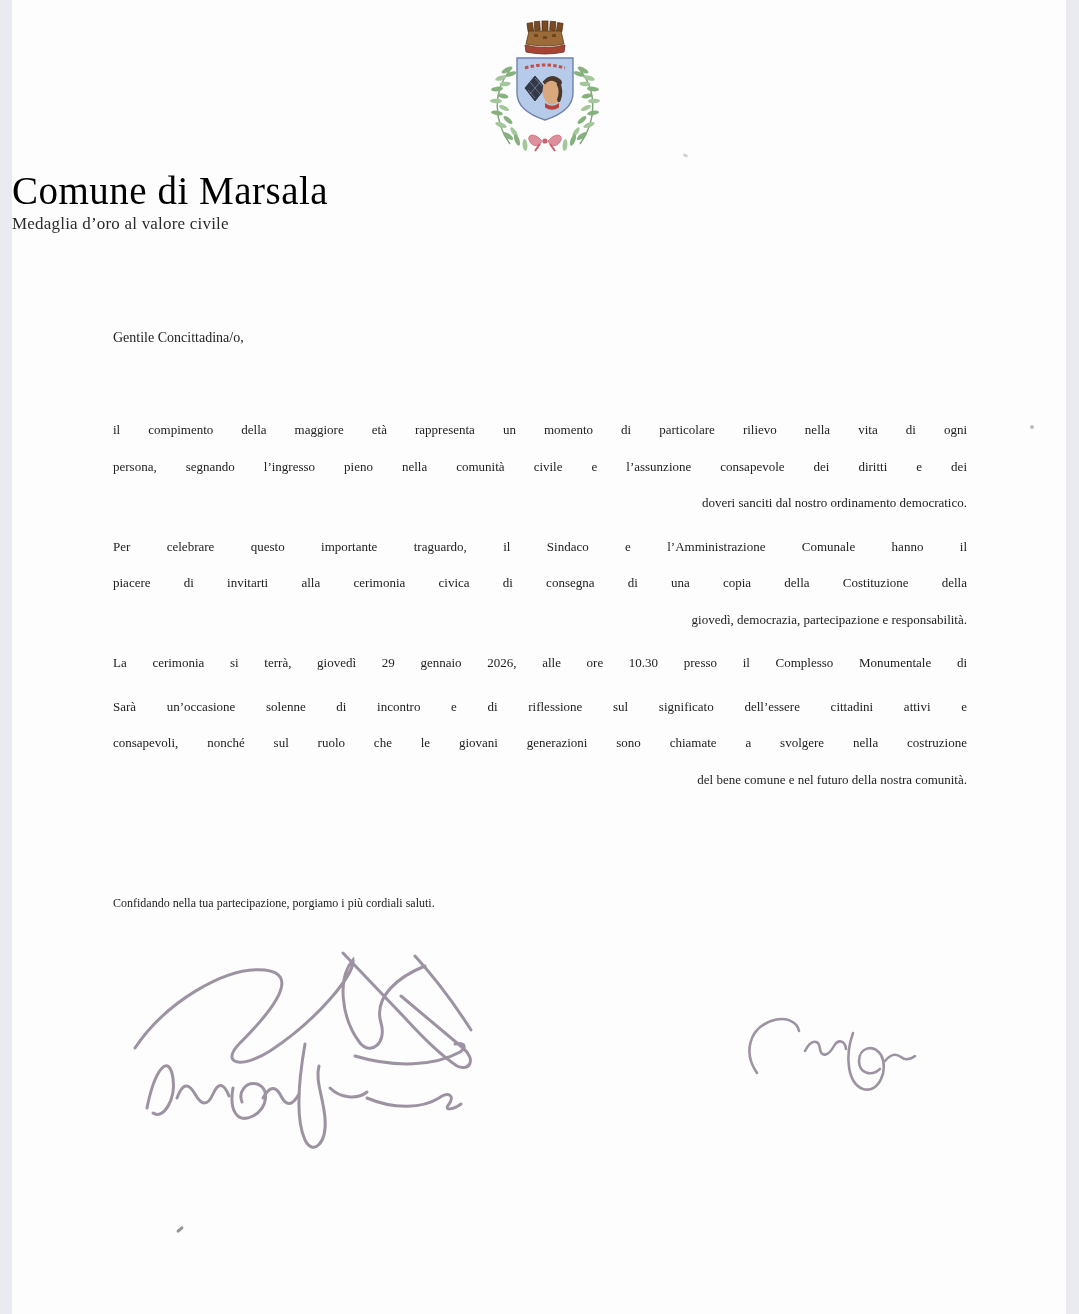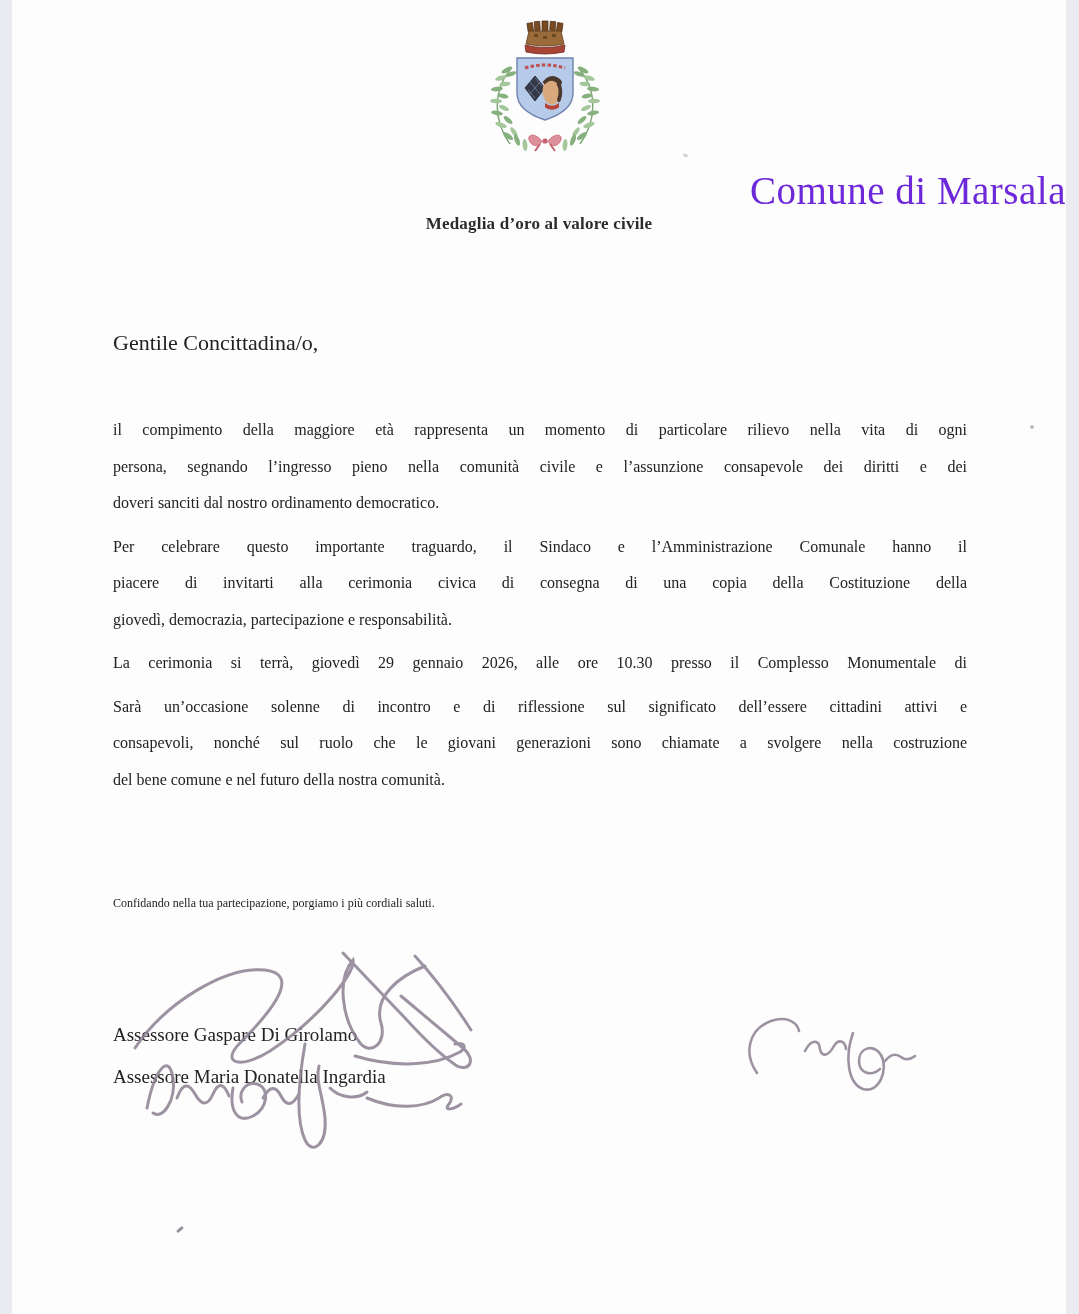--- a/index.html
+++ b/index.html
@@ -9,33 +9,33 @@
     font-family:"Liberation Serif", serif;
     color:#222;
   }
   .paper{
     position:absolute;left:12px;top:0;width:1054px;height:1314px;
     background:#fdfdfd;
   }
   
   .crest{position:absolute;left:472px;top:14px;width:122px;height:138px;}
   .title{
-    position:absolute;left:0;right:0;top:168px;text-align:right;
-    font-size:39px;letter-spacing:.5px;color:#6d28d9;
+    position:absolute;left:0;right:0;top:168px;text-align:left;
+    font-size:39px;letter-spacing:.5px;color:#000000;
   }
   .subtitle{
-    position:absolute;left:0;right:0;top:214px;text-align:center;
-    font-size:17px;font-weight:bold;color:#2b2b2b;letter-spacing:.2px;
+    position:absolute;left:0;right:0;top:214px;text-align:left;
+    font-size:17px;font-weight:normal;color:#2b2b2b;letter-spacing:.2px;
   }
   
-  .salutation{position:absolute;left:101px;top:330px;font-size:22px;text-align:center;}
-  .bodytext{position:absolute;left:101px;top:412px;width:854px;font-size:16px;}
+  .salutation{position:absolute;left:101px;top:330px;font-size:14px;text-align:center;}
+  .bodytext{position:absolute;left:101px;top:412px;width:854px;font-size:13px;}
   .para{margin:0 0 7px 0;}
   .jline{text-align:justify;text-align-last:justify;line-height:36.5px;}
-  .lline{text-align:left;line-height:36.5px;}
+  .lline{text-align:right;line-height:36.5px;margin-left:20px;}
   .closing{position:absolute;left:101px;top:896px;font-size:12px;}
   
   .sig-left{position:absolute;left:101px;top:1014px;font-size:19px;}
   .sig-left .sig-line{line-height:42px;}
   .sig-right{position:absolute;left:693px;top:1019px;width:240px;text-align:center;font-size:19px;}
   .sig-right .sig-role{line-height:22px;}
   .sig-right .sig-name{margin-top:19px;line-height:22px;}
   .ink{position:absolute;pointer-events:none;}
   .ink-left{left:93px;top:948px;width:380px;height:212px;}
   .ink-right{left:723px;top:1003px;width:195px;height:112px;}
@@ -131,24 +131,20 @@
     </div>
     <div class="para">
       <div class="jline">Sarà un’occasione solenne di incontro e di riflessione sul significato dell’essere cittadini attivi e</div>
       <div class="jline">consapevoli, nonché sul ruolo che le giovani generazioni sono chiamate a svolgere nella costruzione</div>
       <div class="lline">del bene comune e nel futuro della nostra comunità.</div>
     </div>
   </div>
 
   <div class="closing">Confidando nella tua partecipazione, porgiamo i più cordiali saluti.</div>
 
-  <div class="sig-left">
-    <div class="sig-line">Assessore Gaspare Di Girolamo</div>
-    <div class="sig-line">Assessore Maria Donatella Ingardia</div>
-  </div>
 
 
   <svg class="ink ink-left" viewBox="0 0 380 212">
     <g fill="none" stroke="#8d8093" stroke-width="3" stroke-linecap="round" opacity="0.85">
       <path d="M 30 100 C 60 55, 120 18, 160 22 C 195 26, 170 60, 135 95 C 115 115, 135 122, 165 103 C 215 70, 250 25, 248 12 C 232 30, 236 70, 255 95 C 266 108, 282 95, 276 75 C 268 48, 295 28, 320 18"></path>
       <path d="M 238 5 L 300 70 C 320 92, 340 110, 352 118 C 364 124, 372 112, 358 100 L 296 48"></path>
       <path d="M 310 8 C 330 30, 352 60, 366 82"></path>
       <path d="M 250 108 C 290 120, 330 118, 355 104 C 362 99, 360 94, 350 96"></path>
       <path d="M 42 160 C 50 120, 64 105, 68 130 C 71 152, 58 172, 48 165"></path>
       <path d="M 72 150 Q 80 128 90 146 T 108 146 Q 116 128 124 148"></path>

